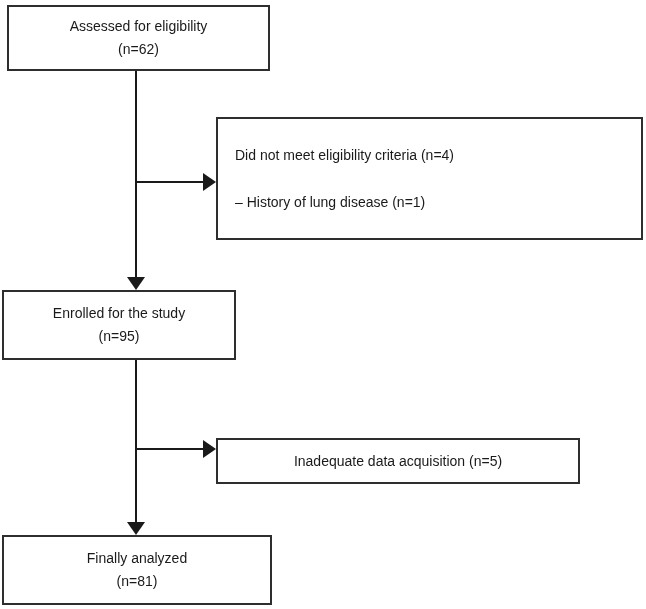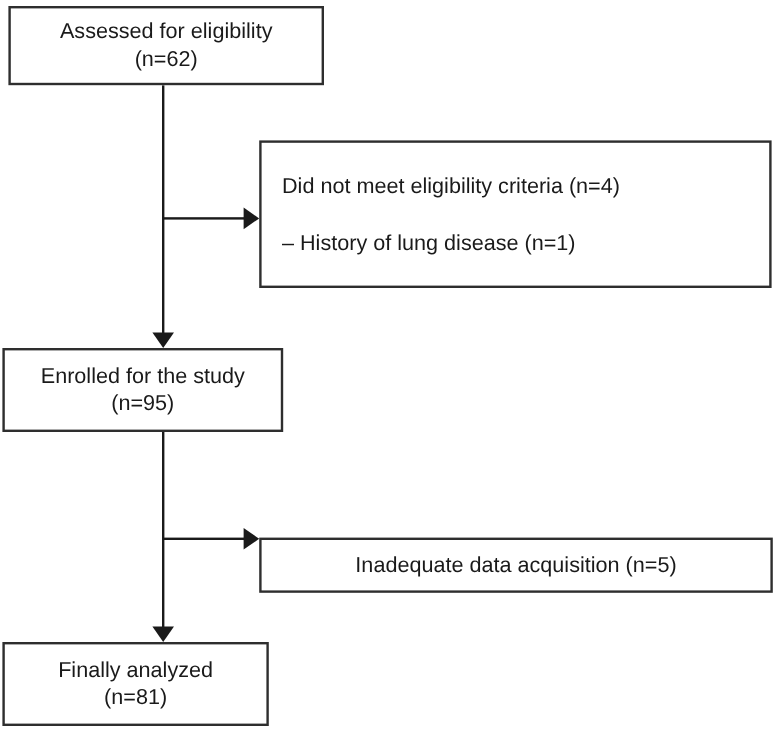--- a/index.html
+++ b/index.html
@@ -17,42 +17,42 @@
     overflow: hidden;
   }
   .box {
     position: absolute;
     background: #ffffff;
     border: 2px solid #2e2e2e;
     box-sizing: border-box;
     display: flex;
     flex-direction: column;
     justify-content: center;
-    font-size: 18px;
+    font-size: 14px;
     line-height: 23px;
   }
   .box.centered {
     align-items: center;
     text-align: center;
   }
   .box.left-aligned {
     align-items: flex-start;
     text-align: left;
     padding-left: 17px;
     padding-right: 6px;
   }
   .box-line {
     white-space: nowrap;
   }
   
   #box-assessed  { left: 7px;   top: 5px;   width: 263px; height: 66px; }
   #box-criteria  { left: 216px; top: 117px; width: 427px; height: 123px; gap: 24px; }
   #box-enrolled  { left: 2px;   top: 290px; width: 234px; height: 70px; }
-  #box-inadequate{ left: 216px; top: 448px; width: 428px; height: 46px; }
-  #box-analyzed  { left: 2px;   top: 535px; width: 222px; height: 70px; }
+  #box-inadequate{ left: 216px; top: 438px; width: 364px; height: 46px; }
+  #box-analyzed  { left: 2px;   top: 535px; width: 270px; height: 70px; }
 
   
   .vline {
     position: absolute;
     width: 2px;
     background: #1a1a1a;
   }
   .hline {
     position: absolute;
     height: 2px;

